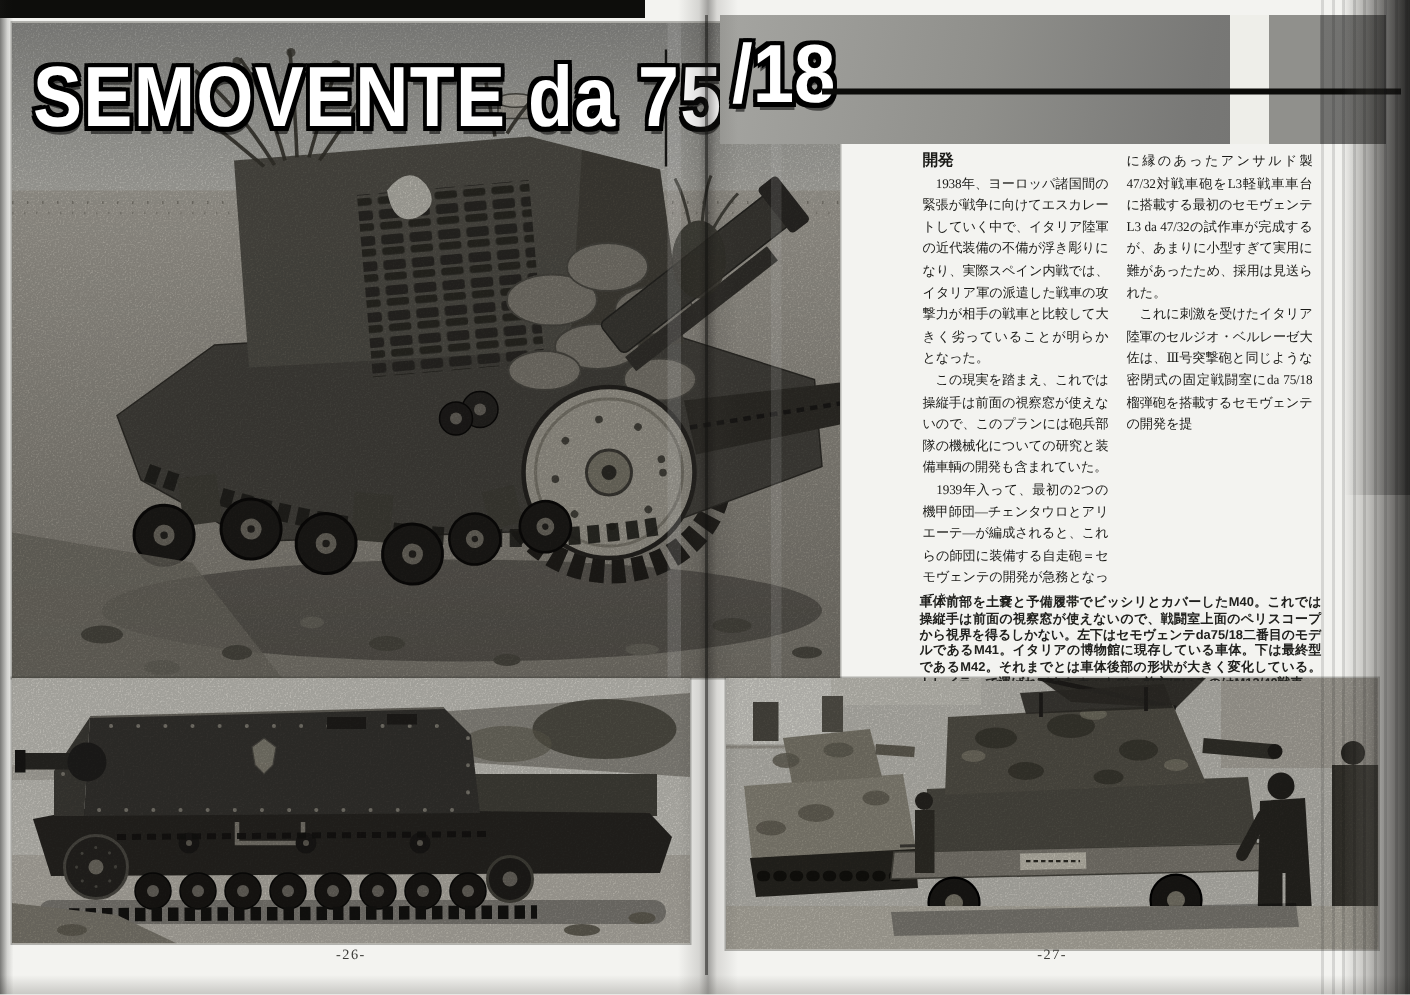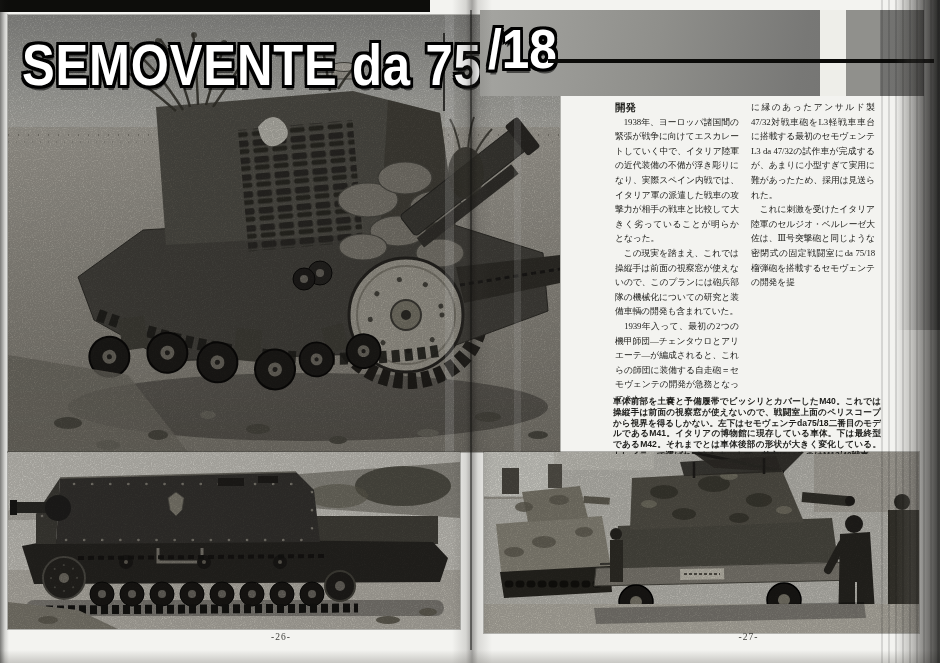--- a/index.html
+++ b/index.html
@@ -59,21 +59,21 @@
   .col{top:100px;width:124px;height:302px;overflow:hidden;z-index:15;
     font-size:8.8px;line-height:14.6px;color:#1b1b18;text-align:justify;letter-spacing:-.1px;}
   .col1{left:615px;}
   .col2{left:751px;}
   .col p{margin:0;}
   .heading{font-weight:700;font-size:10.5px;margin:0 0 5px 22px;
     font-family:"Liberation Sans","DejaVu Sans",sans-serif;}
   .caption{left:613px;top:396px;width:268px;height:58px;overflow:hidden;z-index:15;
     font-family:"Liberation Sans","DejaVu Sans",sans-serif;font-weight:700;
     font-size:8.6px;line-height:10.8px;color:#21211e;text-align:justify;}
-  .pagenum{top:632px;z-index:15;font-size:9.5px;letter-spacing:1px;color:#3c3c38;text-align:center;margin-left:47px;}
+  .pagenum{top:632px;z-index:15;font-size:9.5px;letter-spacing:1px;color:#3c3c38;text-align:center;}
   .pn-left{left:8px;width:452px;}
   .pn-right{left:484px;width:435px;text-align:center;}
 </style>
 </head>
 <body>
 
 <div class="abs topbar"></div>
 
 <div>
 

